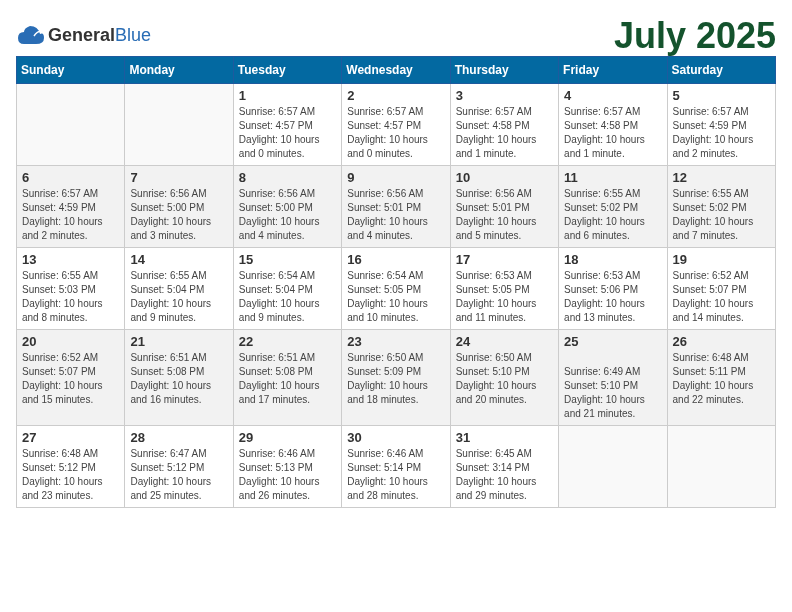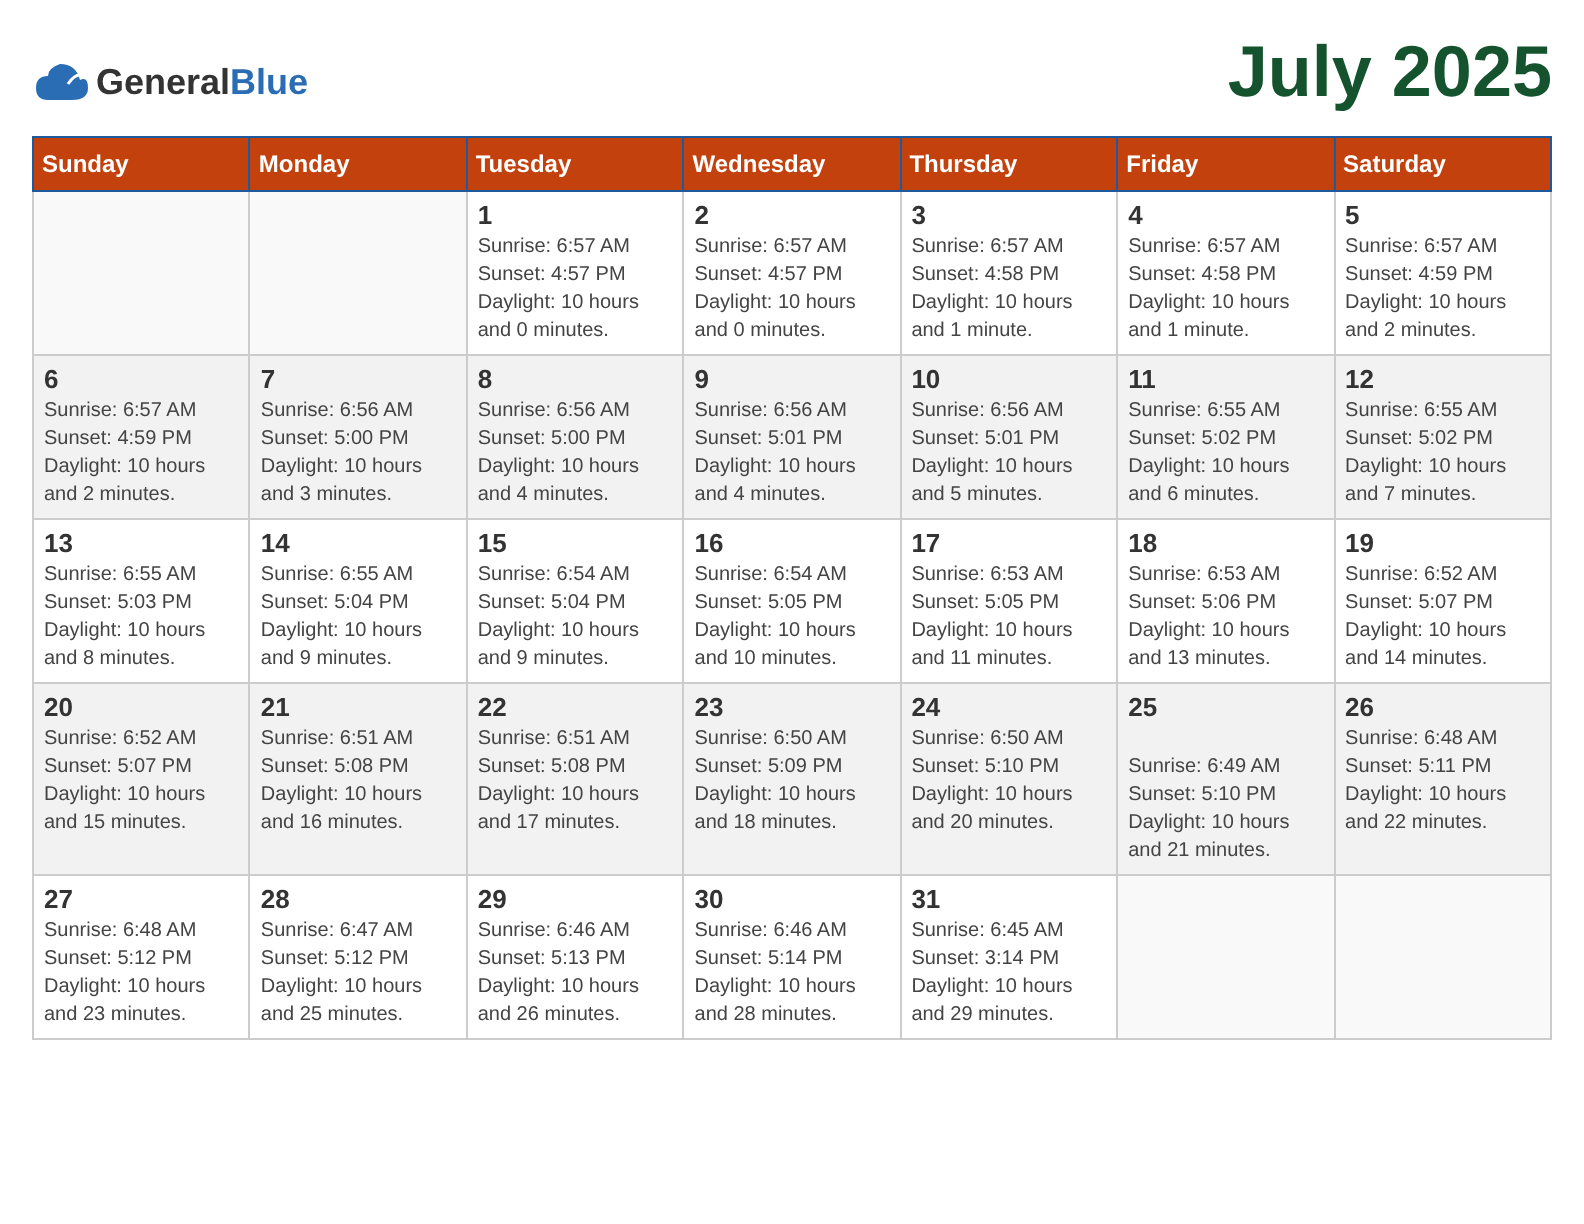--- a/index.html
+++ b/index.html
@@ -6,37 +6,36 @@
     body {
       font-family: Arial, sans-serif;
       background: #fff;
       width: 792px;
       min-height: 612px;
       padding: 16px;
     }
     .header {
       display: flex;
       justify-content: space-between;
-      align-items: flex-end;
-      margin-bottom: 12px;
+      align-items: center;
     }
     .logo {
       display: flex;
       align-items: center;
       gap: 4px;
     }
     .logo-text-general {
       font-size: 18px;
       font-weight: bold;
       color: #333;
       line-height: 1.1;
     }
     .logo-text-blue {
       font-size: 18px;
-      font-weight: bold;
+      font-weight: normal;
       color: #2a6db5;
       line-height: 1.1;
     }
     .logo-icon {
       width: 28px;
       height: 28px;
     }
     .title-block {
       text-align: right;
     }
@@ -49,21 +48,21 @@
     .subtitle {
       font-size: 15px;
       color: #555;
     }
     .calendar {
       width: 100%;
       border-collapse: collapse;
       border: 1px solid #ccc;
     }
     .calendar th {
-      background: #c2410c;
+      background: #0369a1;
       color: #fff;
       font-size: 12px;
       font-weight: bold;
       padding: 6px 4px;
       text-align: left;
       border: 1px solid #1e5a9e;
     }
     .calendar td {
       border: 1px solid #ccc;
       vertical-align: top;

